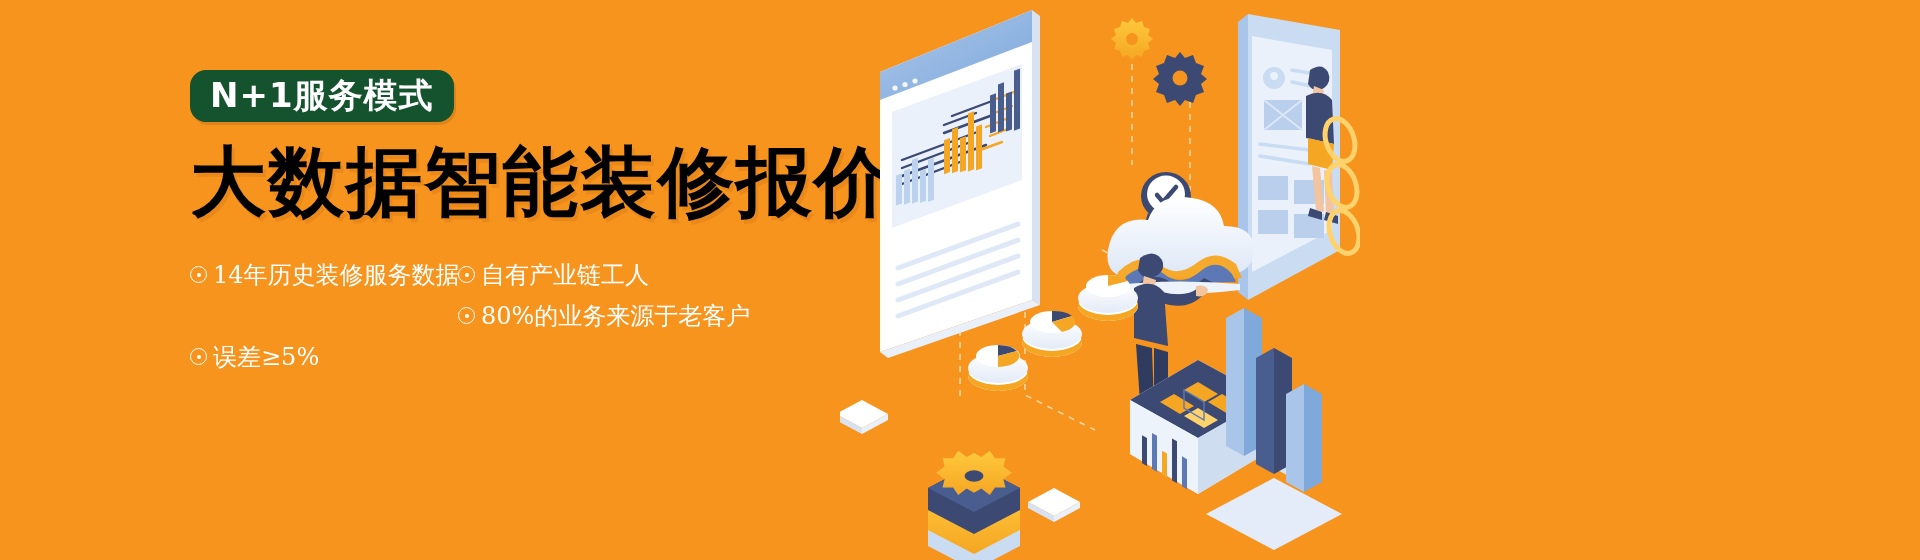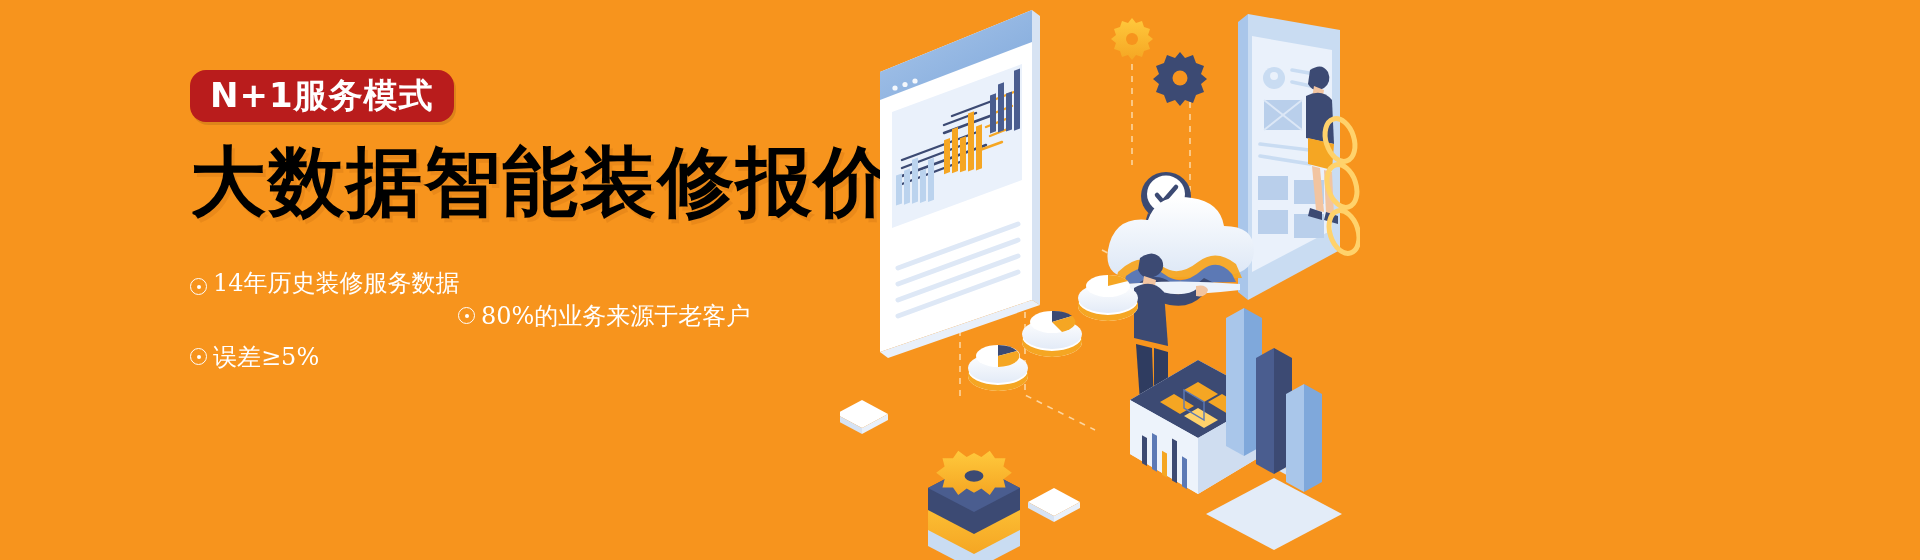--- a/index.html
+++ b/index.html
@@ -13,21 +13,21 @@
     position:relative;width:1920px;height:560px;
     background:#F7941D;
     overflow:hidden;
   }
   
   .text-block{
     position:absolute;left:190px;top:70px;width:720px;
   }
   .badge{
     display:inline-block;
-    background:#b91c1c;
+    background:#14532d;
     color:#ffffff;
     font-size:34px;
     font-weight:bold;
     letter-spacing:1px;
     padding:8px 20px 10px 20px;
     border-radius:16px;
     line-height:1;
     font-family:"DejaVu Sans","Liberation Sans",sans-serif;
     box-shadow:2px 3px 0 rgba(0,0,0,.10);
     text-align:center;
@@ -65,21 +65,21 @@
     border:1.6px solid #ffffff;
     border-radius:50%;
     margin-right:6px;
     position:relative;
   }
   .feature .dot-icon::after{
     content:"";position:absolute;left:50%;top:50%;
     width:4px;height:4px;border-radius:50%;
     background:#ffffff;transform:translate(-50%,-50%);
   }
-  .f-a{grid-column:1;grid-row:1;align-items:flex-end;}
+  .f-a{grid-column:1;grid-row:1;}
   .f-b{grid-column:1;grid-row:2;}
   .f-c{grid-column:1;grid-row:3;text-align:right;}
   .f-d{grid-column:2;grid-row:1;}
   .f-e{grid-column:2;grid-row:2;}
 
   
   .illus{position:absolute;left:840px;top:0;width:520px;height:560px;}
   .illus svg{display:block;}
 </style>
 </head>
@@ -99,20 +99,24 @@
         <span class="dot-icon"></span>
         <span>14年历史装修服务数据</span>
       </div>
 
 
       <div class="feature f-c">
         <span class="dot-icon"></span>
         <span>误差≥5%</span>
       </div>
 
+      <div class="feature f-d">
+        <span class="dot-icon"></span>
+        <span>自有产业链工人</span>
+      </div>
 
       <div class="feature f-e">
         <span class="dot-icon"></span>
         <span>80%的业务来源于老客户</span>
       </div>
 
     </div>
   </div>
 
   <div class="illus">

